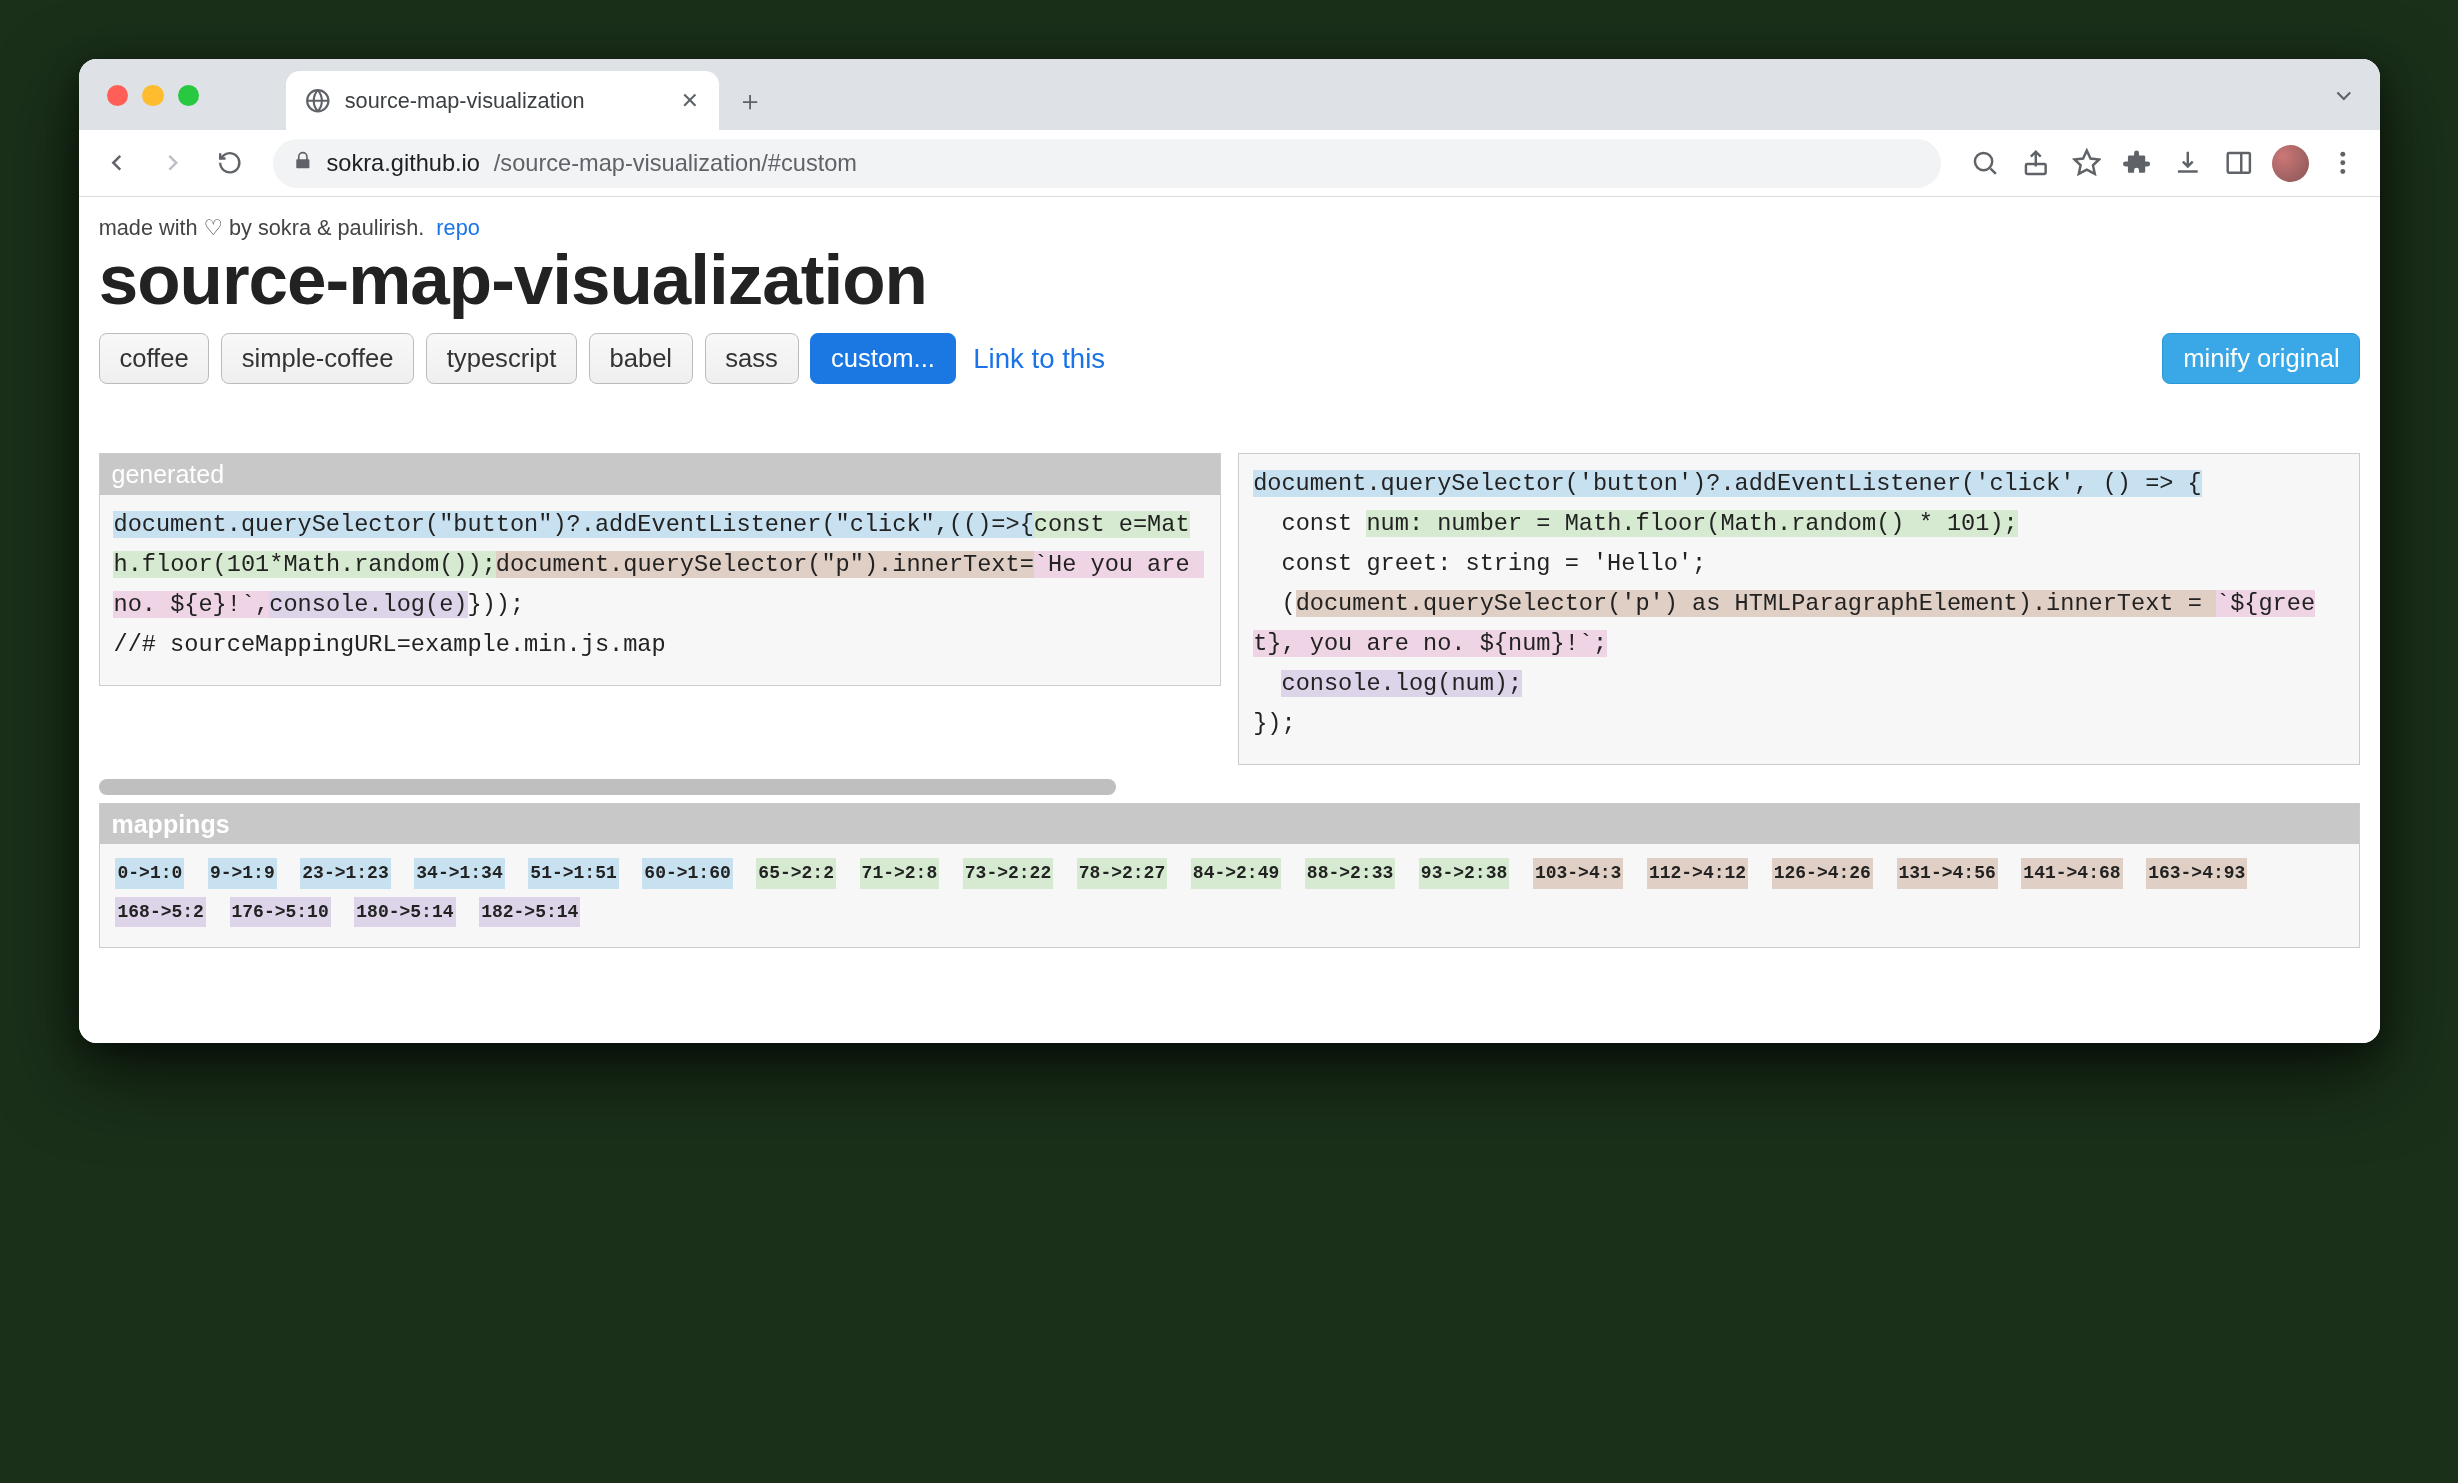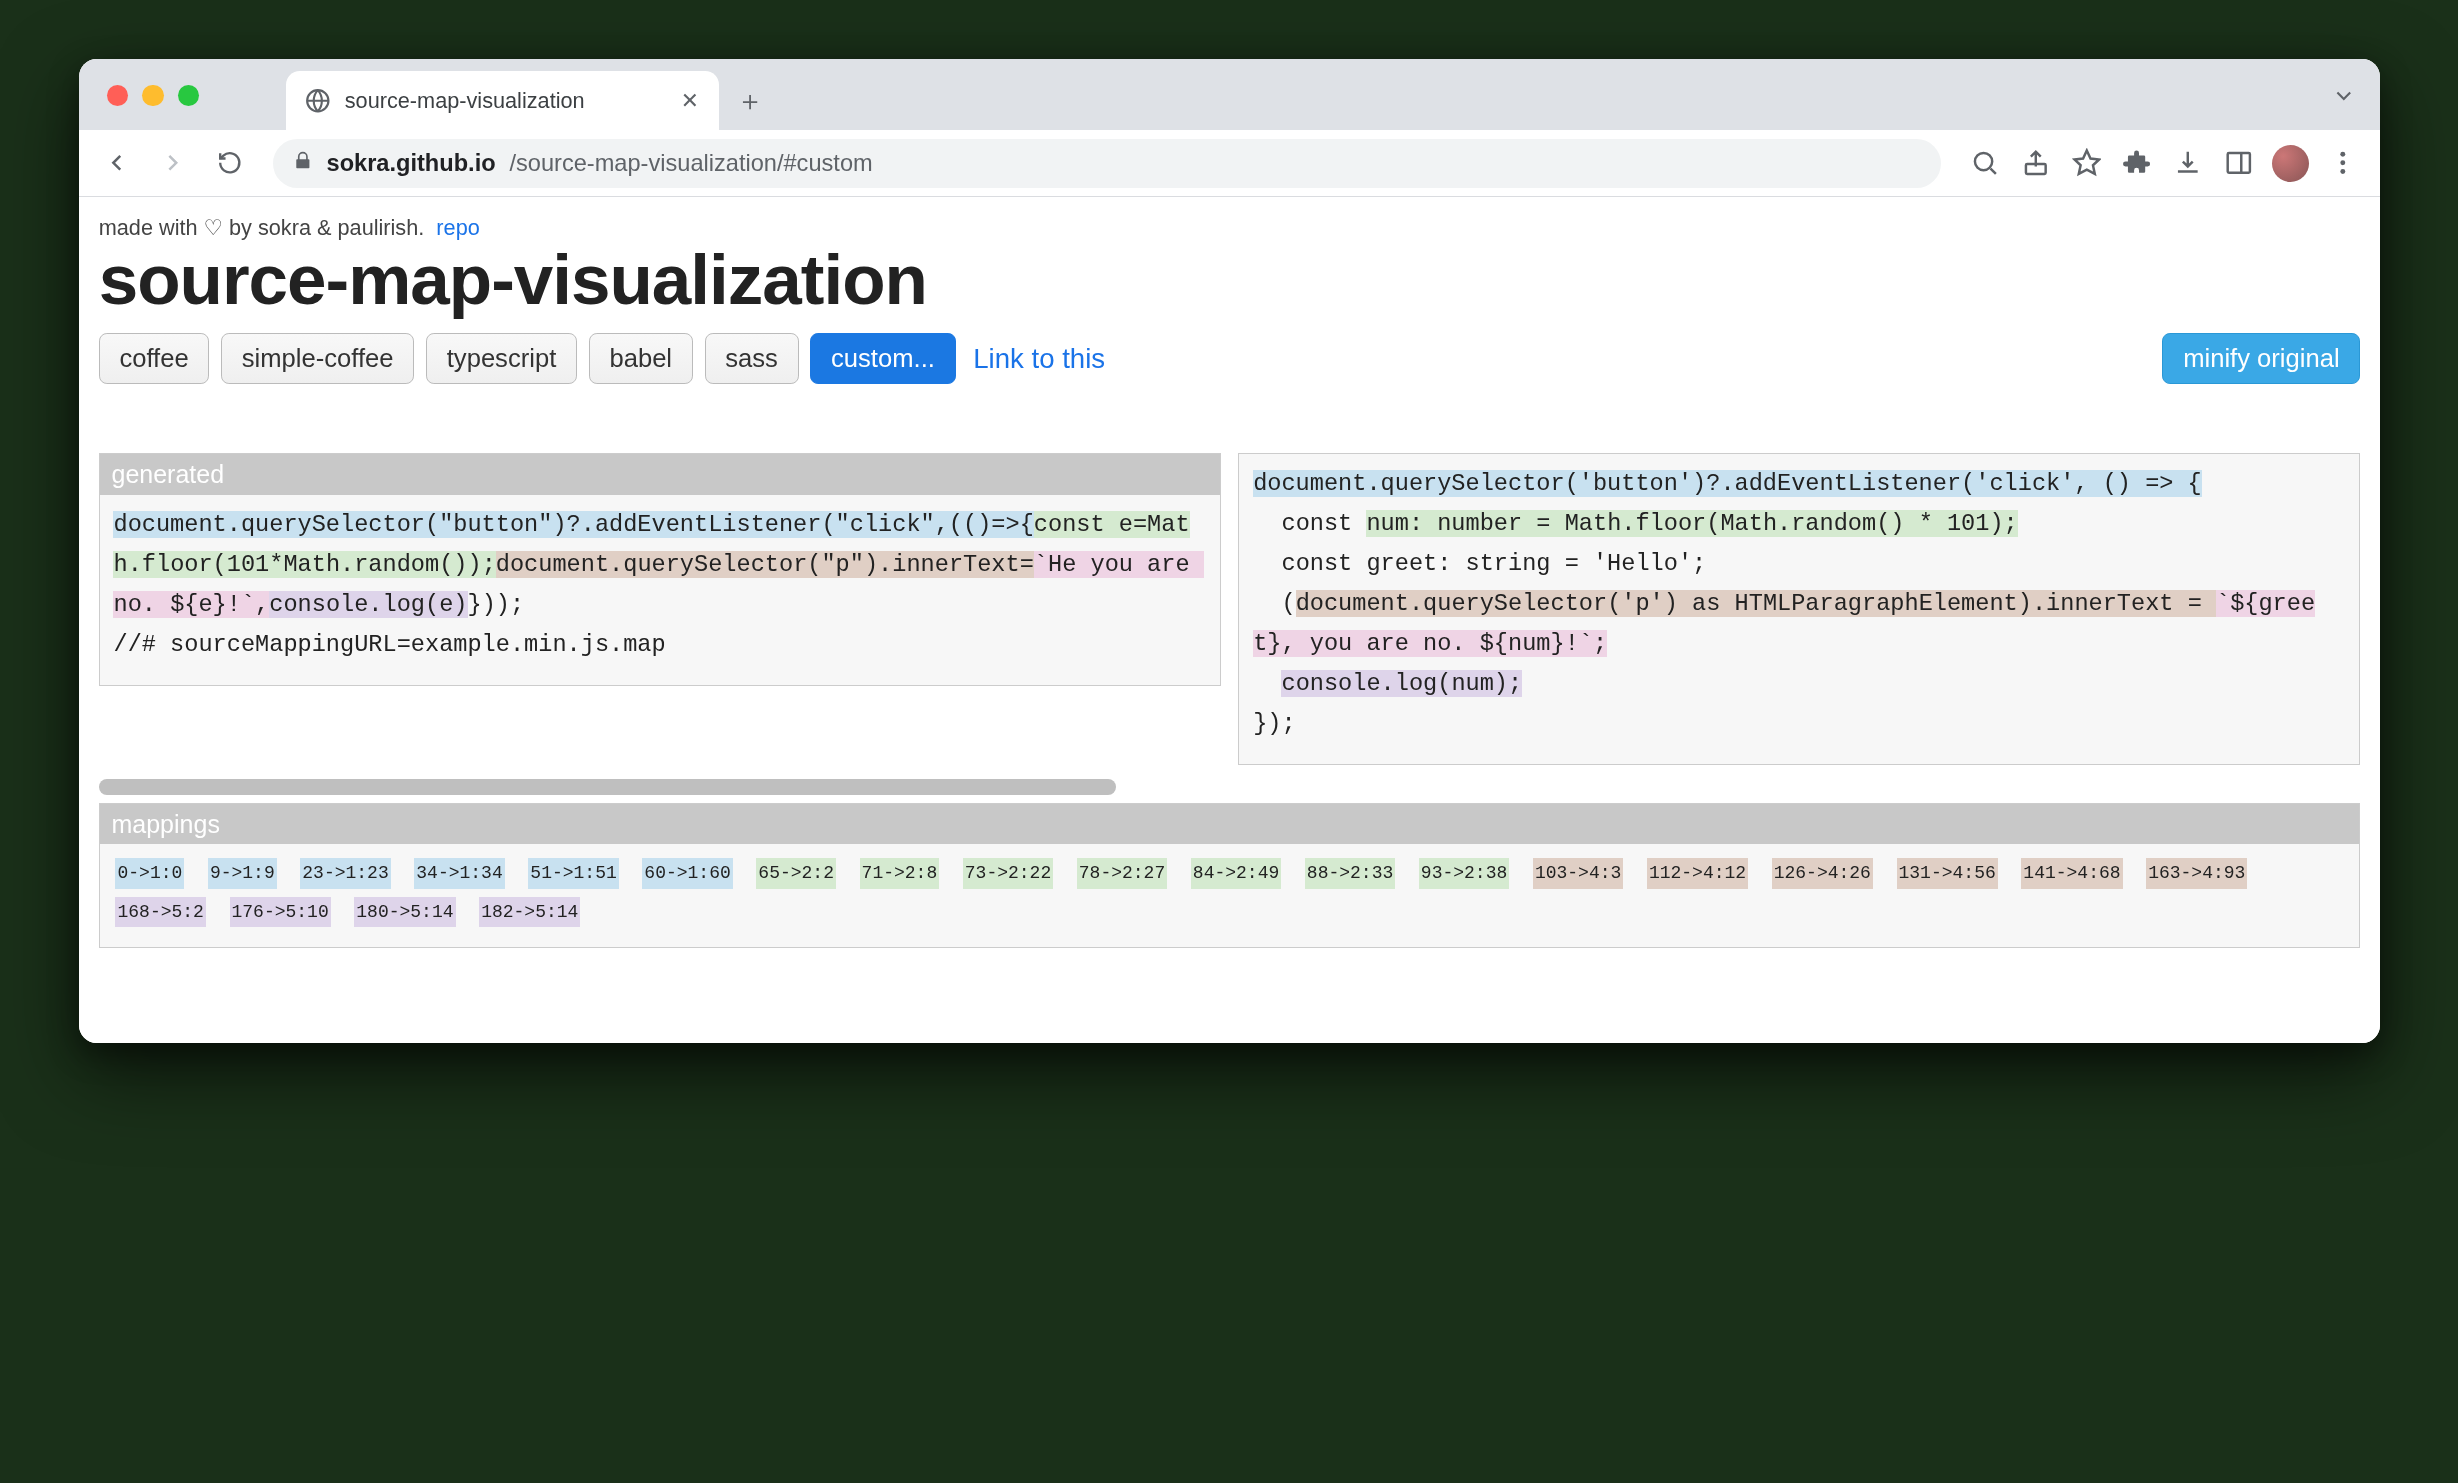--- a/index.html
+++ b/index.html
@@ -106,21 +106,21 @@
   border-radius: 24.6px;
   display: flex;
   align-items: center;
   padding: 0 19.7px;
   font-size: 23.6px;
   color: #202124;
   gap: 13.8px;
   margin: 0 9.9px;
 }
 .addrbar .lock { color: #5f6368; font-size: 19.7px; }
-.addrbar .host { color: #202124; font-weight: bold; }
+.addrbar .host { color: #202124; }
 .addrbar .path { color: #5f6368; }
 .toolbar-icons {
   display: flex;
   align-items: center;
   gap: 3.9px;
 }
 .ticon {
   width: 47px; height: 47px;
   display: flex; align-items: center; justify-content: center;
   color: #5f6368;
@@ -228,20 +228,21 @@
   left: 0; top: 0;
   height: 15.8px;
   width: 45%;
   background: #bfbfbf;
   border-radius: 7.9px;
 }
 .mappings-panel {
   margin-top: 7.9px;
   border: 1px solid #ccc;
   background: #f7f7f7;
+  font-weight: bold;
 }
 .mappings-body {
   padding: 13.8px 15.8px 19.7px 15.8px;
   font-family: "Menlo", "Consolas", "Courier New", monospace;
   font-size: 18px;
   line-height: 1.7;
   color: #222;
   display: flex;
   flex-wrap: wrap;
   gap: 7.9px 23.6px;

